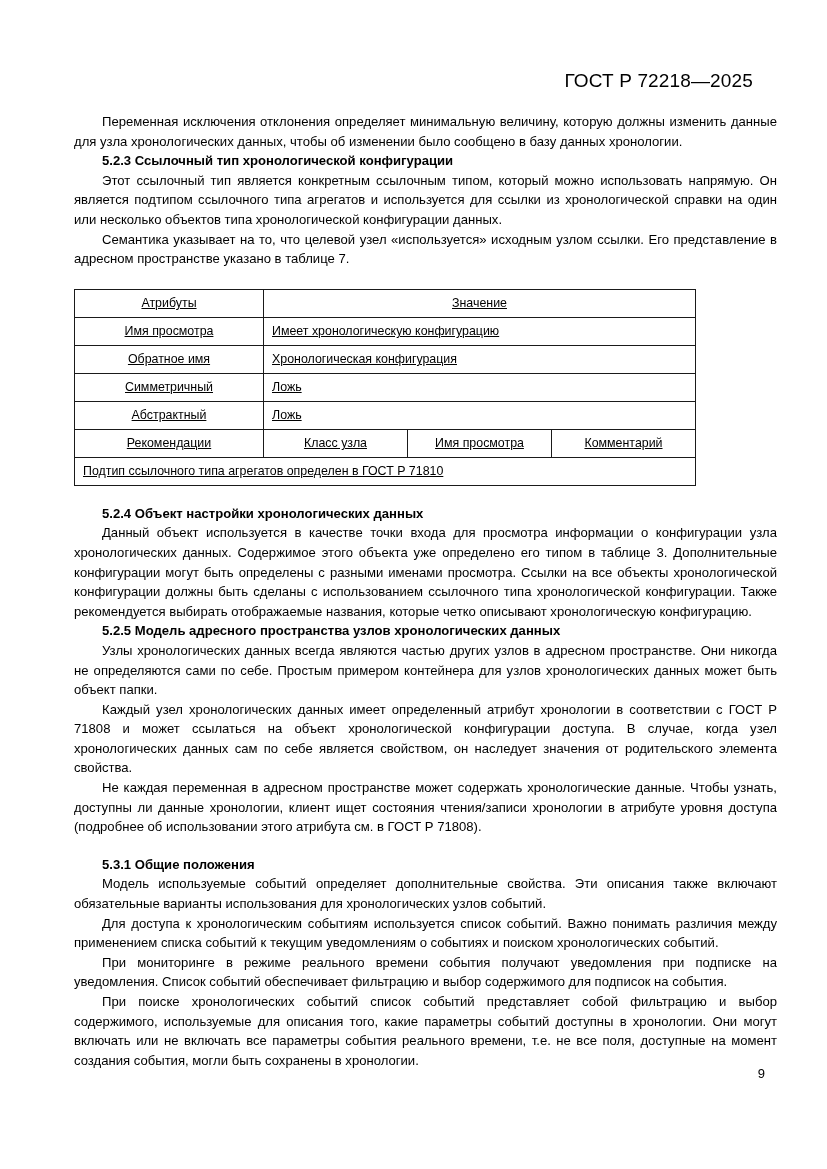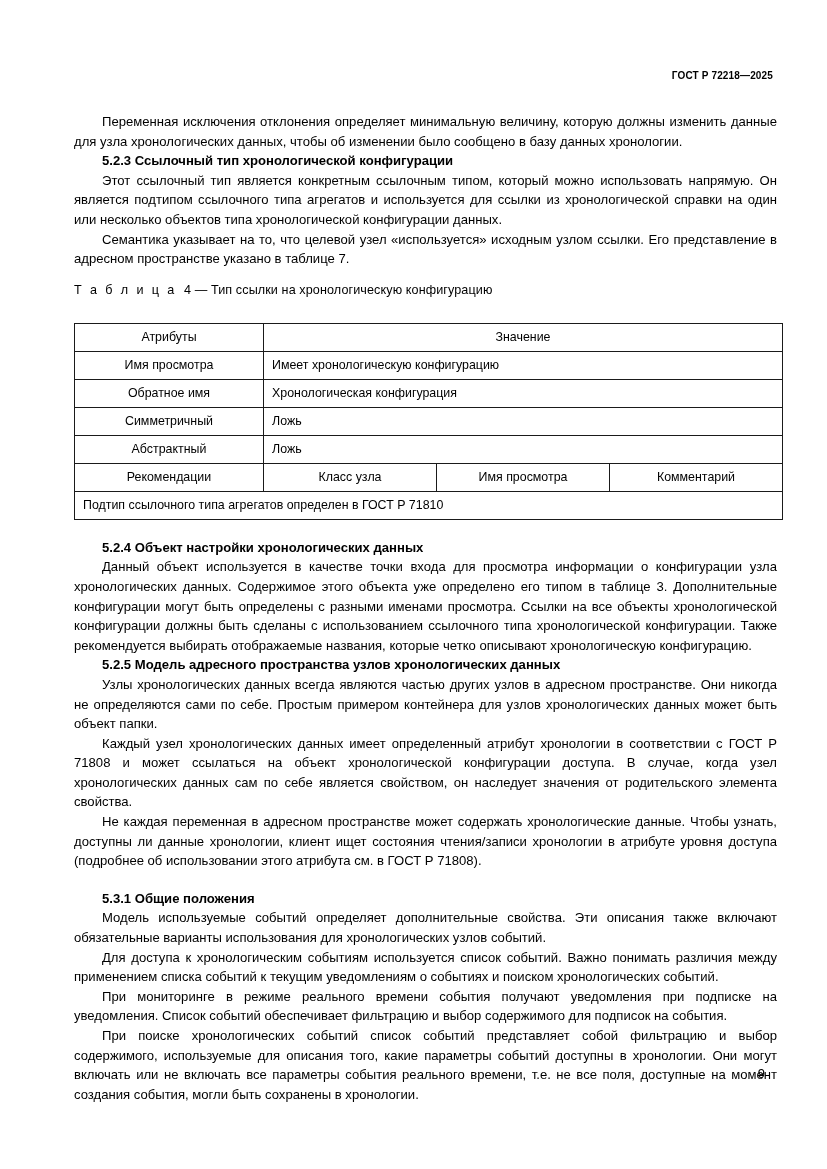--- a/index.html
+++ b/index.html
@@ -15,23 +15,23 @@
     position: relative;
     width: 827px;
     height: 1169px;
     background: #ffffff;
     box-sizing: border-box;
     overflow: hidden;
   }
   .header {
     position: absolute;
     top: 70px;
-    right: 54px;
-    font-size: 10px;
-    font-weight: bold;
+    right: 74px;
+    font-size: 19px;
+    font-weight: normal;
     letter-spacing: 0.15px;
     white-space: nowrap;
   }
   .content {
     position: absolute;
     top: 112px;
     left: 74px;
     width: 703px;
   }
   p.body-text {
@@ -58,24 +58,25 @@
     margin: 0;
     font-size: 12.6px;
     line-height: 18px;
     letter-spacing: 0.1px;
   }
   .table-caption .spaced {
     letter-spacing: 2.4px;
   }
 
   table.gost-table {
-    width: 709px;
+    width: 622px;
     border-collapse: collapse;
-    margin-top: 24px;
+    margin-top: 8px;
     table-layout: fixed;
+    text-decoration: underline;
   }
   table.gost-table td {
     border: 1px solid #1a1a1a;
     font-size: 12.4px;
     line-height: 16px;
     padding: 5px 8px;
     vertical-align: middle;
     height: 17px;
   }
   td.attr-cell {
@@ -112,26 +113,20 @@
     <p class="body-text">Переменная исключения отклонения определяет минимальную величину, которую должны изменить данные для узла хронологических данных, чтобы об изменении было сообщено в базу данных хронологии.</p>
 
     <h4 class="section-head">5.2.3 Ссылочный тип хронологической конфигурации</h4>
 
     <p class="body-text">Этот ссылочный тип является конкретным ссылочным типом, который можно использовать напрямую. Он является подтипом ссылочного типа агрегатов и используется для ссылки из хронологической справки на один или несколько объектов типа хронологической конфигурации данных.</p>
 
     <p class="body-text">Семантика указывает на то, что целевой узел «используется» исходным узлом ссылки. Его представление в адресном пространстве указано в таблице 7.</p>
 
     <div class="gap-md"></div>
 
-    <p class="table-caption">
-      <span class="spaced">Т а б л и ц а</span>&nbsp;
-      <span>4</span>
-      <span>—</span>
-      <span>Тип ссылки на хронологическую конфигурацию</span>
-    </p>
 
     <table class="gost-table">
       <tbody>
         <tr>
           <td class="attr-cell">Атрибуты</td>
           <td class="hdr-center" colspan="3">Значение</td>
         </tr>
         <tr>
           <td class="attr-cell">Имя просмотра</td>
           <td class="val-cell" colspan="3">Имеет хронологическую конфигурацию</td>

